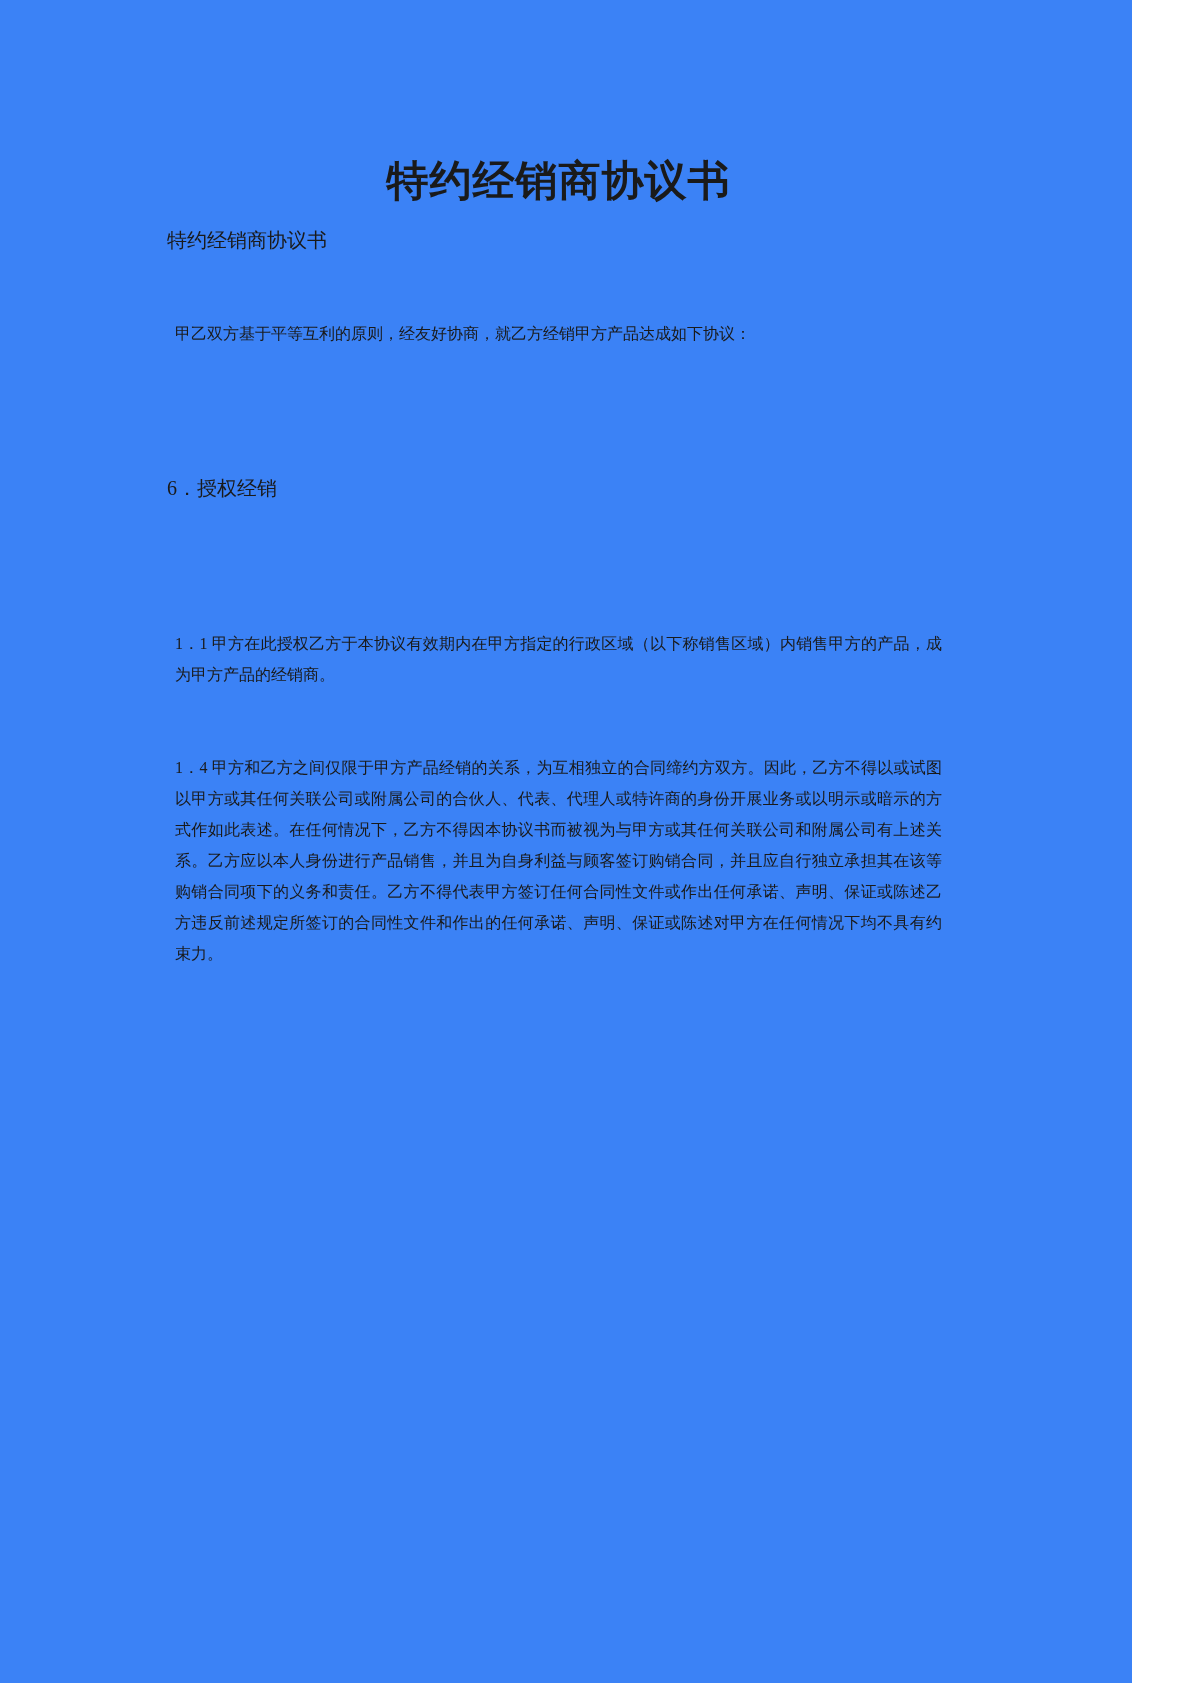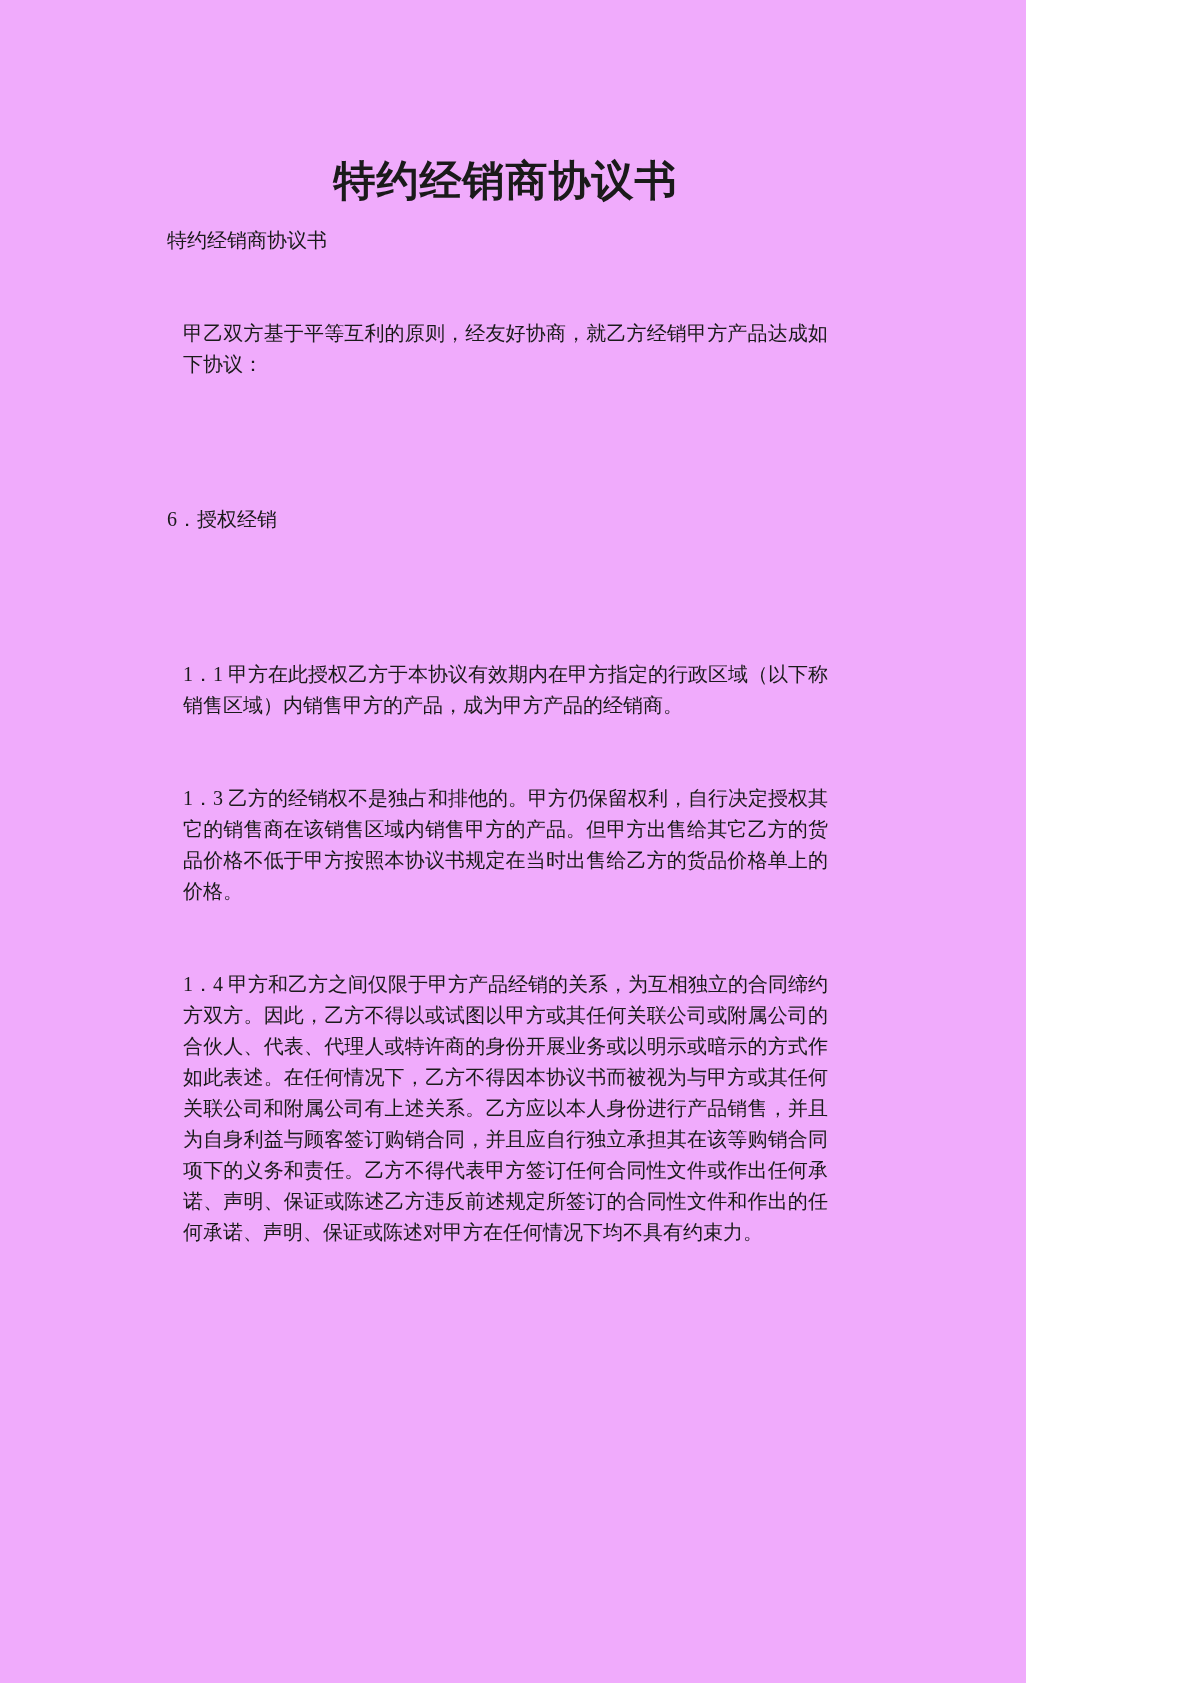--- a/index.html
+++ b/index.html
@@ -2,23 +2,23 @@
 <html lang="zh"><head>
 <meta charset="utf-8">
 <style>
   html, body {
     margin: 0;
     padding: 0;
     background: #ffffff;
   }
   .page {
     position: relative;
-    width: 1026px;
+    width: 1132px;
     height: 1683px;
-    background: #f0abfc;
+    background: #3b82f6;
     box-sizing: border-box;
     padding: 152px 182px 0 167px;
     font-family: "Liberation Serif", "DejaVu Serif", serif;
     color: #1a1a1a;
     overflow: hidden;
   }
   .doc-title {
     margin: 0;
     font-size: 42px;
     font-weight: bold;
@@ -29,22 +29,22 @@
   .line {
     margin: 0;
     font-size: 20px;
     line-height: 31px;
     white-space: nowrap;
   }
   .subtitle {
     margin-top: 15px;
   }
   .para {
-    margin: 16px;
-    font-size: 20px;
+    margin: 8px;
+    font-size: 16px;
     line-height: 31px;
     text-align: justify;
     text-justify: inter-character;
   }
   .gap2 { margin-top: 62px; }
   .gap4 { margin-top: 124px; }
   .blank {
     display: inline-block;
     height: 20px;
     border-bottom: 1px solid #8a8a8a;
@@ -64,17 +64,16 @@
 
 
 
   <p class="para gap2">甲乙双方基于平等互利的原则，经友好协商，就乙方经销甲方产品达成如下协议：</p>
 
   <p class="line gap4">6．授权经销</p>
 
   <p class="para gap4">1．1 甲方在此授权乙方于本协议有效期内在甲方指定的行政区域（以下称销售区域）内销售甲方的产品，成为甲方产品的经销商。</p>
 
 
-  <p class="para gap2">1．3 乙方的经销权不是独占和排他的。甲方仍保留权利，自行决定授权其它的销售商在该销售区域内销售甲方的产品。但甲方出售给其它乙方的货品价格不低于甲方按照本协议书规定在当时出售给乙方的货品价格单上的价格。</p>
 
   <p class="para gap2">1．4 甲方和乙方之间仅限于甲方产品经销的关系，为互相独立的合同缔约方双方。因此，乙方不得以或试图以甲方或其任何关联公司或附属公司的合伙人、代表、代理人或特许商的身份开展业务或以明示或暗示的方式作如此表述。在任何情况下，乙方不得因本协议书而被视为与甲方或其任何关联公司和附属公司有上述关系。乙方应以本人身份进行产品销售，并且为自身利益与顾客签订购销合同，并且应自行独立承担其在该等购销合同项下的义务和责任。乙方不得代表甲方签订任何合同性文件或作出任何承诺、声明、保证或陈述乙方违反前述规定所签订的合同性文件和作出的任何承诺、声明、保证或陈述对甲方在任何情况下均不具有约束力。</p>
 
 </div>
 
 </body></html>

